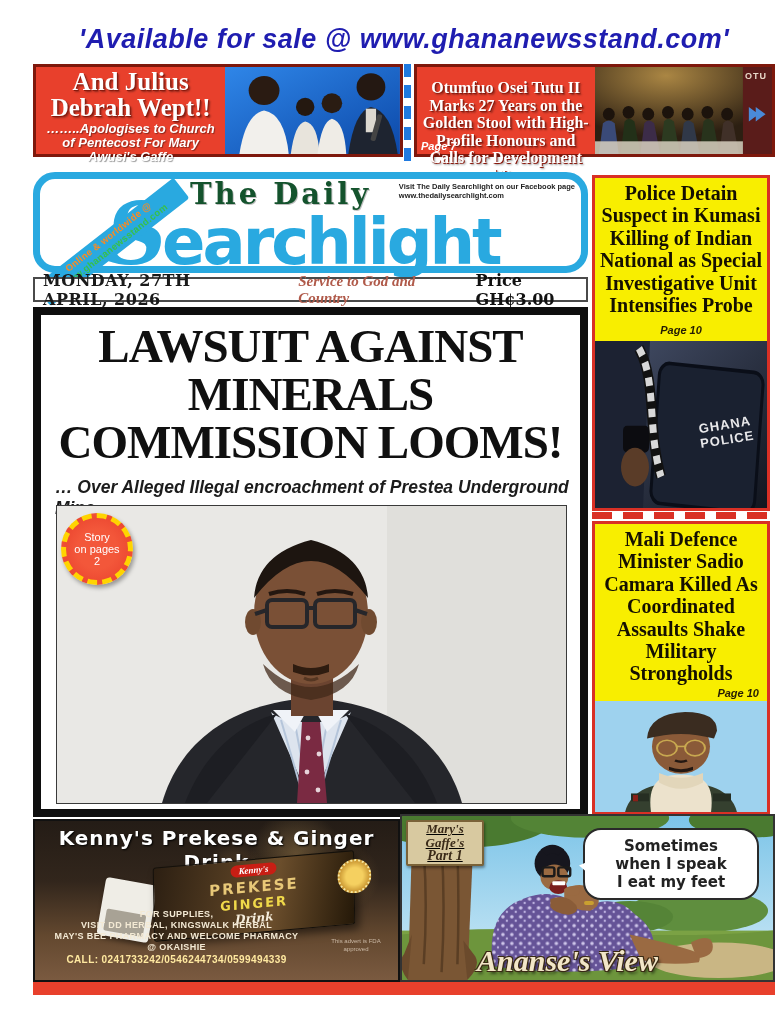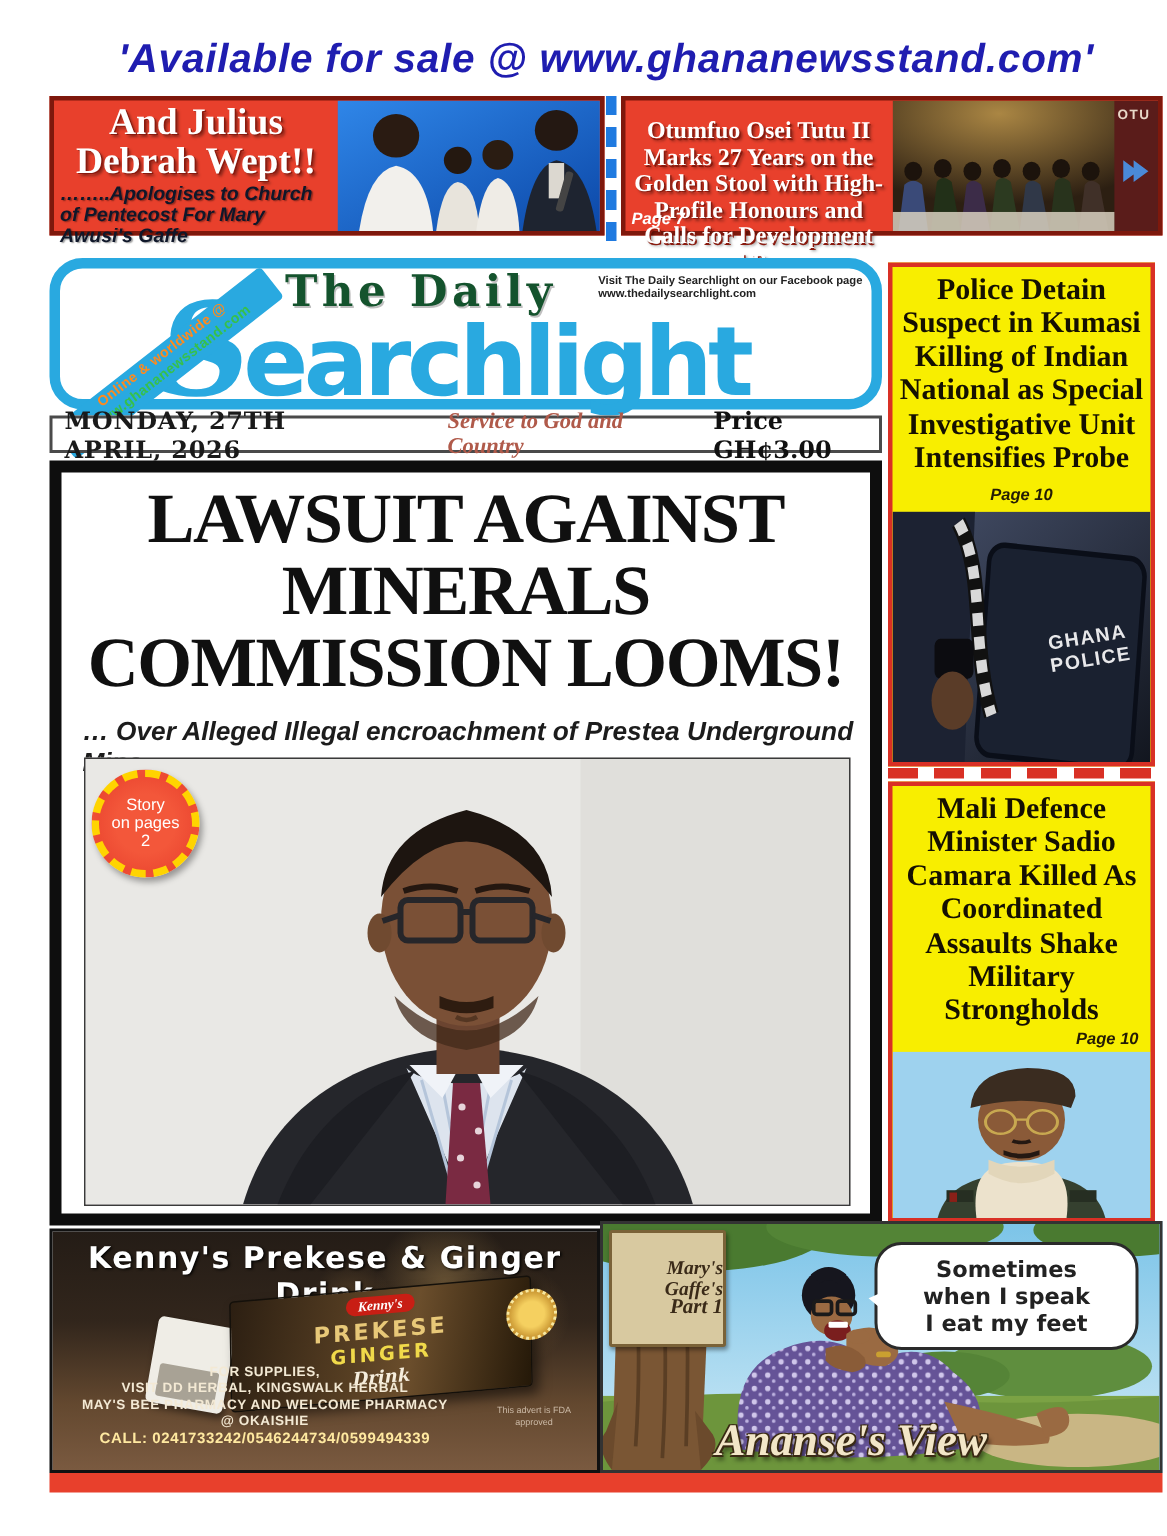--- a/index.html
+++ b/index.html
@@ -11,21 +11,21 @@
           font:italic 700 27px "Liberation Sans",sans-serif;color:#1f1db0;letter-spacing:.5px;cursor:pointer;}
 
   
   .teaser{position:absolute;top:64px;height:93px;background:#e8402c;border:3px solid #7e180c;
           box-sizing:border-box;display:flex;}
   .teaser-left{left:33px;width:370px;}
   .teaser-right{left:414px;width:361px;}
   .tl-text{width:52%;padding:2px 4px;box-sizing:border-box;display:flex;flex-direction:column;align-items:center;}
   .tl-title{display:block;font:700 25px/1.02 "Liberation Serif",serif;color:#fff;
             text-shadow:1px 1px 0 #8a1a0e,2px 2px 2px rgba(0,0,0,.4);text-align:center;}
-  .tl-sub{display:block;font:italic 700 13px/1.08 "Liberation Sans",sans-serif;color:#0f172a;text-align:left;margin-top:2px;
+  .tl-sub{display:block;font:italic 700 13px/1.08 "Liberation Sans",sans-serif;color:#ffffff;text-align:center;margin-top:2px;
           text-shadow:1px 1px 1px rgba(0,0,0,.4);}
   .tl-page{display:block;align-self:flex-end;font:italic 700 11px "Liberation Sans",sans-serif;color:#fff;margin-top:1px;}
   .t-photo{flex:1;position:relative;overflow:hidden;}
   .t-photo svg{display:block;width:100%;height:100%;}
   .tr-text{width:50%;padding:12px 3px;box-sizing:border-box;position:relative;}
   .tr-title{display:block;font:700 16px/1.1 "Liberation Serif",serif;color:#fff;text-align:center;
             text-shadow:1px 1px 0 #8a1a0e,2px 2px 2px rgba(0,0,0,.4);}
   .tr-page{position:absolute;left:4px;bottom:2px;font:italic 700 11px "Liberation Sans",sans-serif;color:#fff;}
   .t-divider{position:absolute;left:404px;top:64px;width:7px;height:102px;
              background:repeating-linear-gradient(180deg,#1f7ae0 0 13px,transparent 13px 21px);}
@@ -113,21 +113,21 @@
   .ak-info span{display:block;font:700 9px/1.25 "Liberation Sans",sans-serif;color:#f3e9d4;letter-spacing:.4px;}
   .ak-info .call{color:#ffe9a0;font-size:10px;}
   .ak-disc{position:absolute;right:10px;bottom:26px;width:64px;font:400 6px/1.3 "Liberation Sans",sans-serif;
            color:#cbb9a6;text-align:center;}
 
   
   .cartoon{position:absolute;left:400px;top:814px;width:375px;height:168px;box-sizing:border-box;
            border:2px solid #333;overflow:hidden;background:#8ecfec;}
   .cartoon svg{display:block;width:100%;height:100%;}
   .ct-sign{position:absolute;left:4px;top:4px;width:74px;background:#d8c9a0;border:2px solid #7a6238;
-           border-radius:2px;text-align:right;padding:16px 0;box-shadow:1px 2px 3px rgba(0,0,0,.4);}
+           border-radius:2px;text-align:center;padding:0 0;box-shadow:1px 2px 3px rgba(0,0,0,.4);text-decoration:underline;}
   .ct-sign span{display:block;font:italic 700 13px/1.05 "Liberation Serif",serif;color:#3a2a18;}
   .ct-sign .p3{font-size:14px;}
   .ct-bubble{position:absolute;right:14px;top:12px;width:160px;background:#fff;border:2px solid #2a2a2a;
              border-radius:18px;padding:7px 6px;text-align:center;}
   .ct-bubble::after{content:"";position:absolute;left:-16px;top:26px;border:10px solid transparent;
                     border-right:16px solid #fff;transform:rotate(8deg);}
   .ct-bubble span{display:block;font:700 15px/1.2 "DejaVu Sans",sans-serif;color:#222;}
   .ct-caption{position:absolute;left:0;right:40px;bottom:2px;text-align:center;
               font:italic 700 30px "Liberation Serif",serif;color:#f2e6c8;
               text-shadow:-1px -1px 0 #3a2a14,1px -1px 0 #3a2a14,-1px 1px 0 #3a2a14,1px 1px 0 #3a2a14,2px 3px 3px rgba(0,0,0,.5);}

